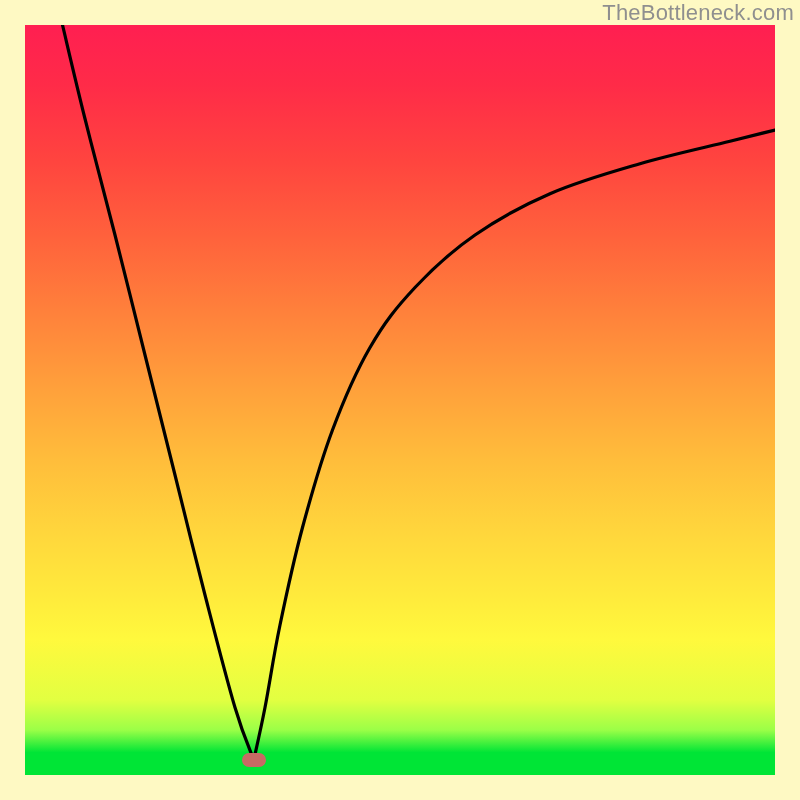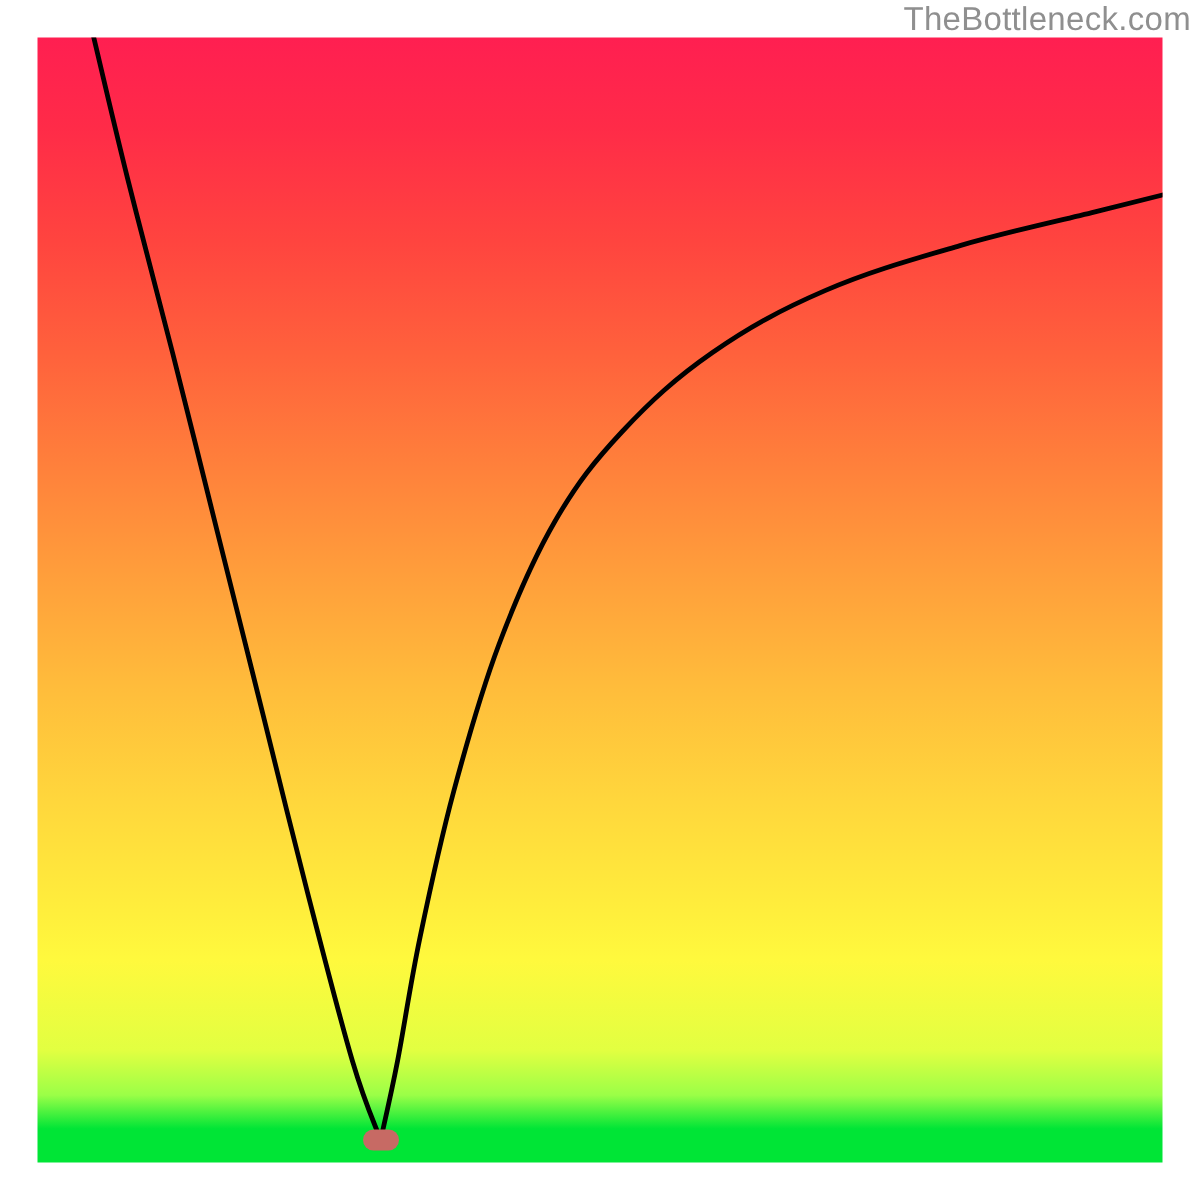--- a/index.html
+++ b/index.html
@@ -8,21 +8,21 @@
     width: 800px;
     height: 800px;
     overflow: hidden;
     background: #000;
     font-family: Arial, Helvetica, sans-serif;
   }
   .frame {
     position: relative;
     width: 800px;
     height: 800px;
-    background: #ffffff;
+    background: #fef9c3;
   }
   .plot {
     position: absolute;
     left: 25px;
     top: 25px;
     width: 750px;
     height: 750px;
     background: linear-gradient(
       to top,
       #00e536 0%,

